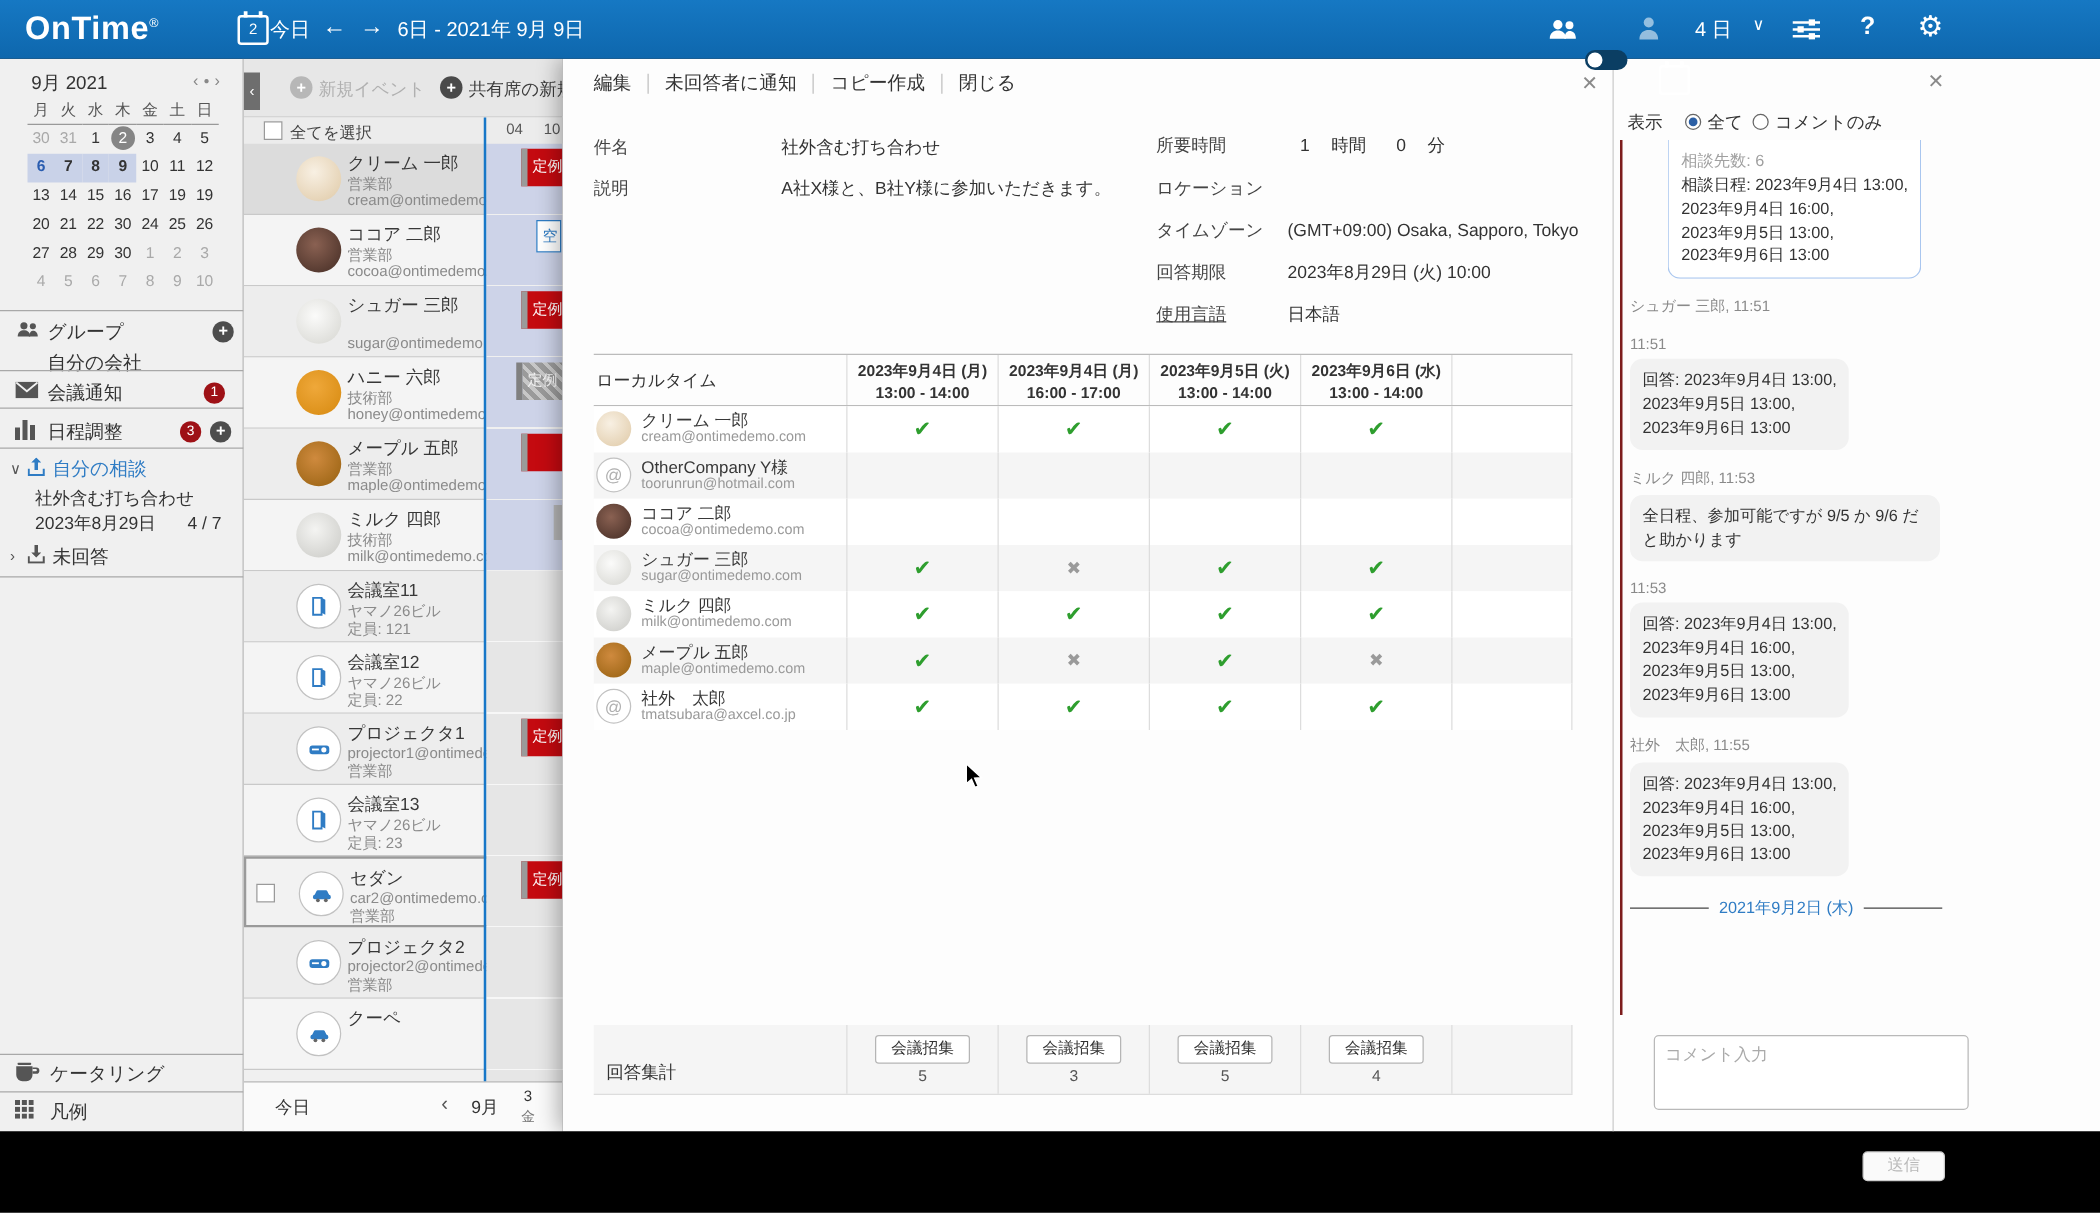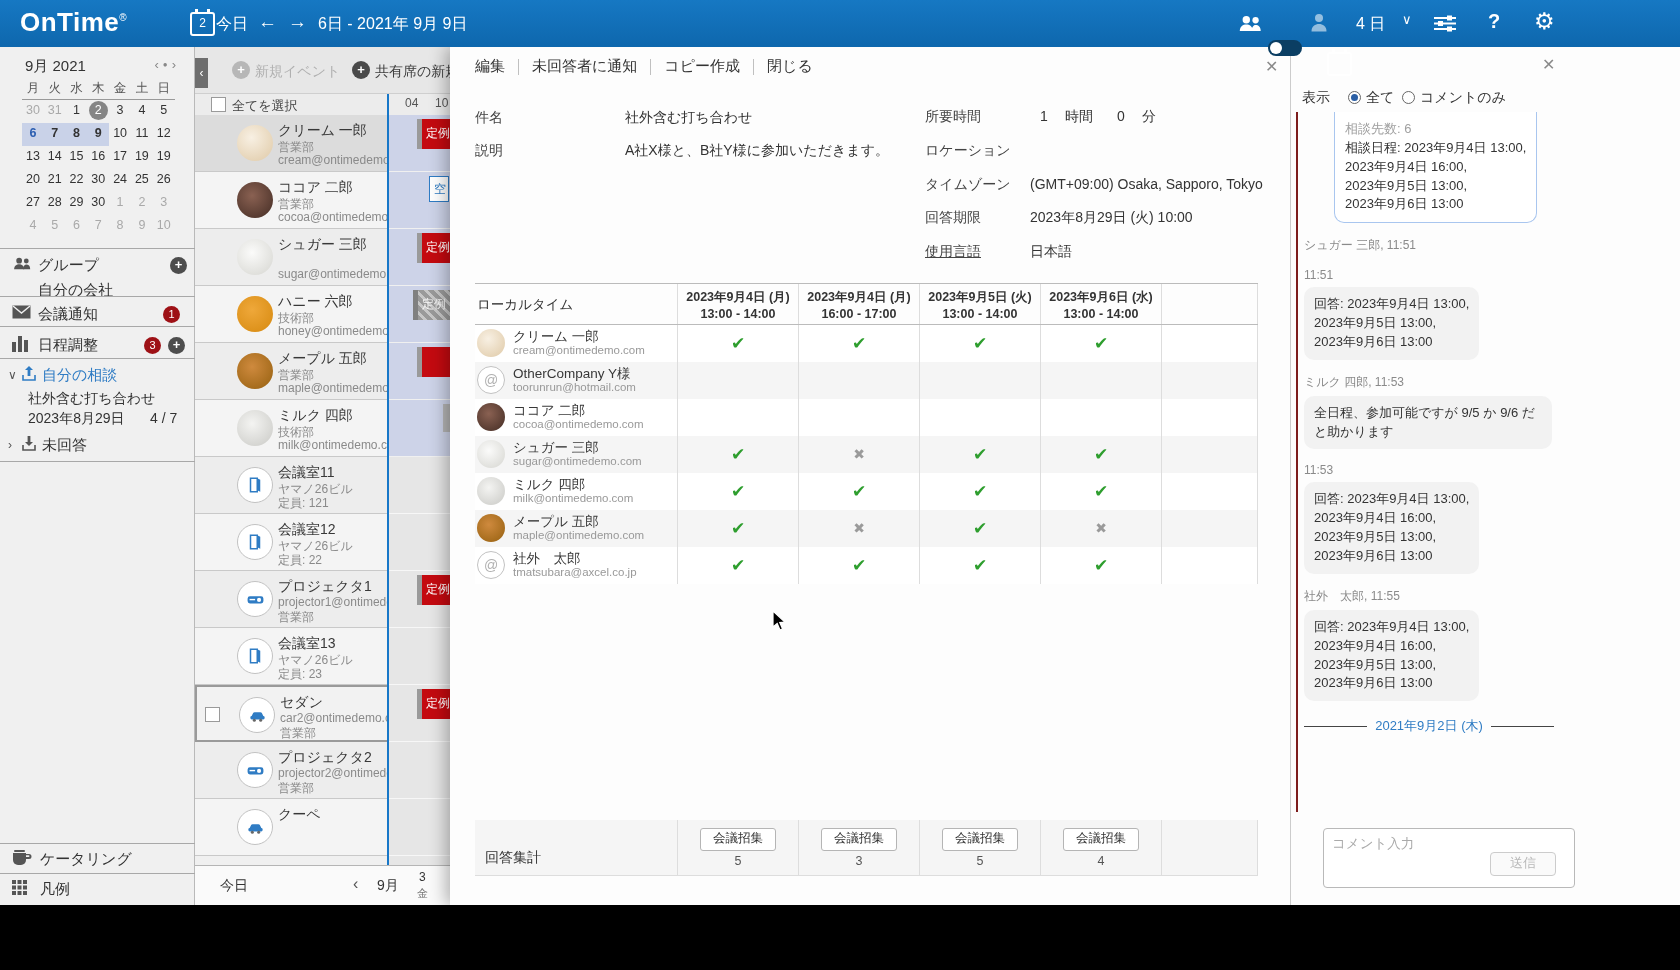--- a/index.html
+++ b/index.html
@@ -127,21 +127,21 @@
   .cm-bubble{background:#f2f2f2;border-radius:10px;padding:8px 10px;font-size:13px;color:#333;line-height:1.45;
              white-space:pre-line;width:fit-content;max-width:228px;}
   .cm-sys{background:#fff;border:1.5px solid #a9c6ef;margin-left:30px;border-top:none;border-radius:0 0 10px 10px;}
   .cm-sys .meta{color:#a0a0a0;}
   .cm-date-divider{display:flex;align-items:center;margin:16px 0 2px;}
   .cm-date-divider .ln{flex:1;height:1px;background:#444;}
   .cm-date-divider .dt{padding:0 8px;font-size:13px;color:#2f7cc4;white-space:nowrap;}
   .cm-input{left:848px;top:781px;width:252px;height:60px;border:1px solid #b9b9b9;border-radius:4px;resize:none;
             font-family:inherit;font-size:13.5px;padding:6px 8px;color:#333;box-sizing:border-box;background:#fff;margin-left:25px;}
   .cm-input::placeholder{color:#aaa;}
-  .send-btn{left:1040px;top:805px;width:64px;height:22px;background:#fafafa;border:1px solid #ccc;border-radius:4px;
+  .send-btn{left:1040px;top:874px;width:64px;height:22px;background:#fafafa;border:1px solid #ccc;border-radius:4px;
             font-size:13px;color:#b9b9b9;text-align:center;line-height:20px;}
   .cursor{z-index:60;}
 </style>
 </head>
 <body>
 
 <div class="abs topbar">
   <div class="abs logo"><span>OnTime</span><sup>®</sup></div>
   <div class="abs tb-ico minical" style="left:190px;">
       <span>2</span>

